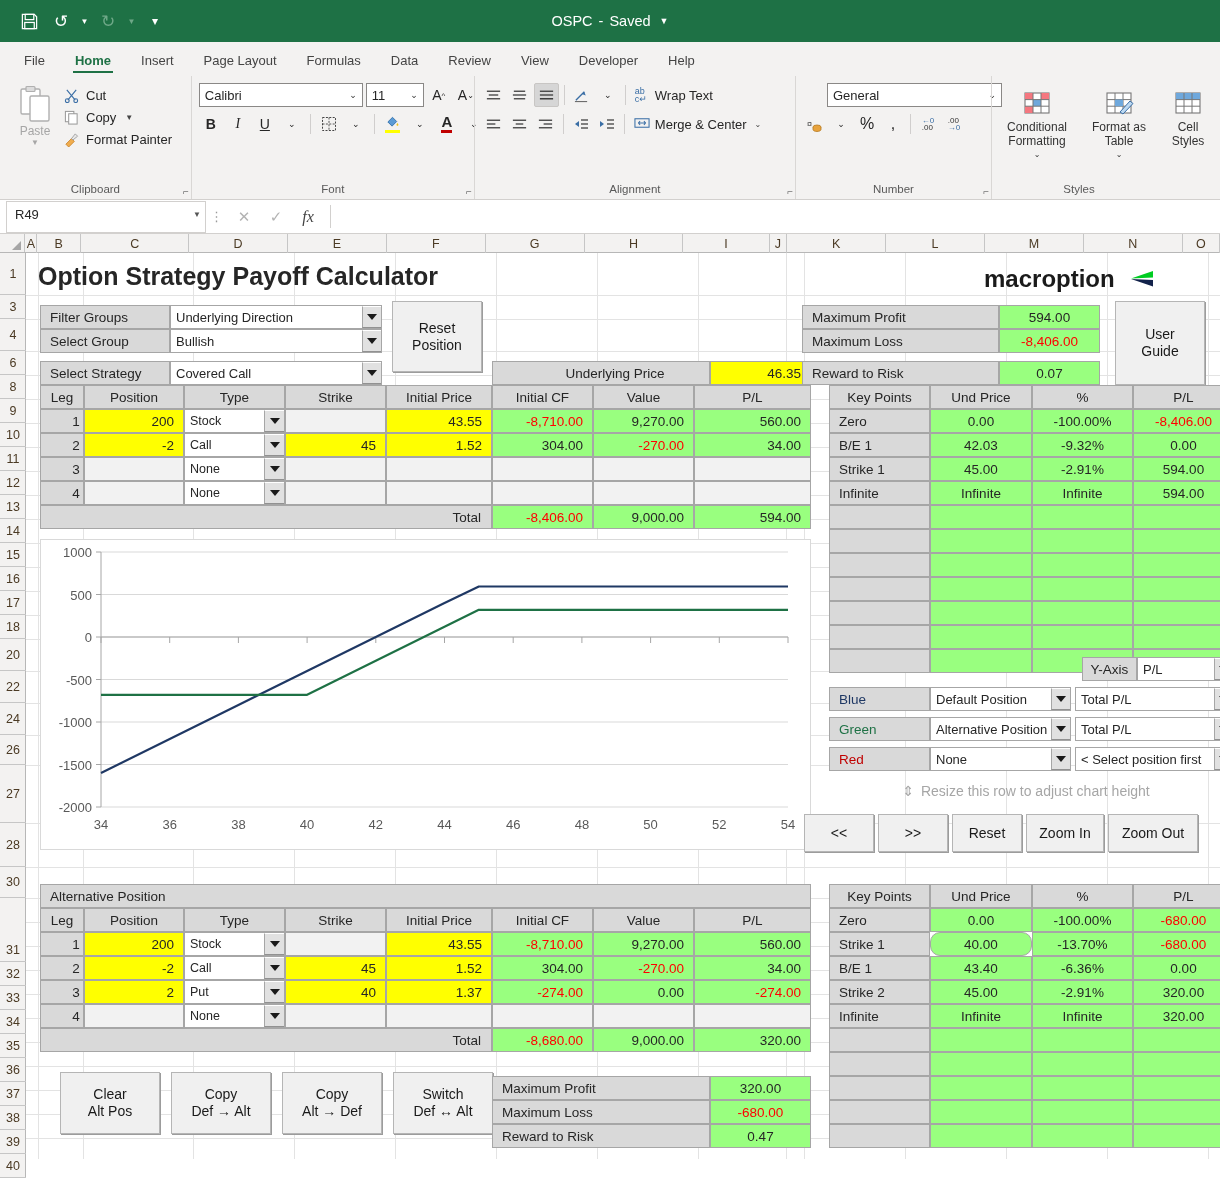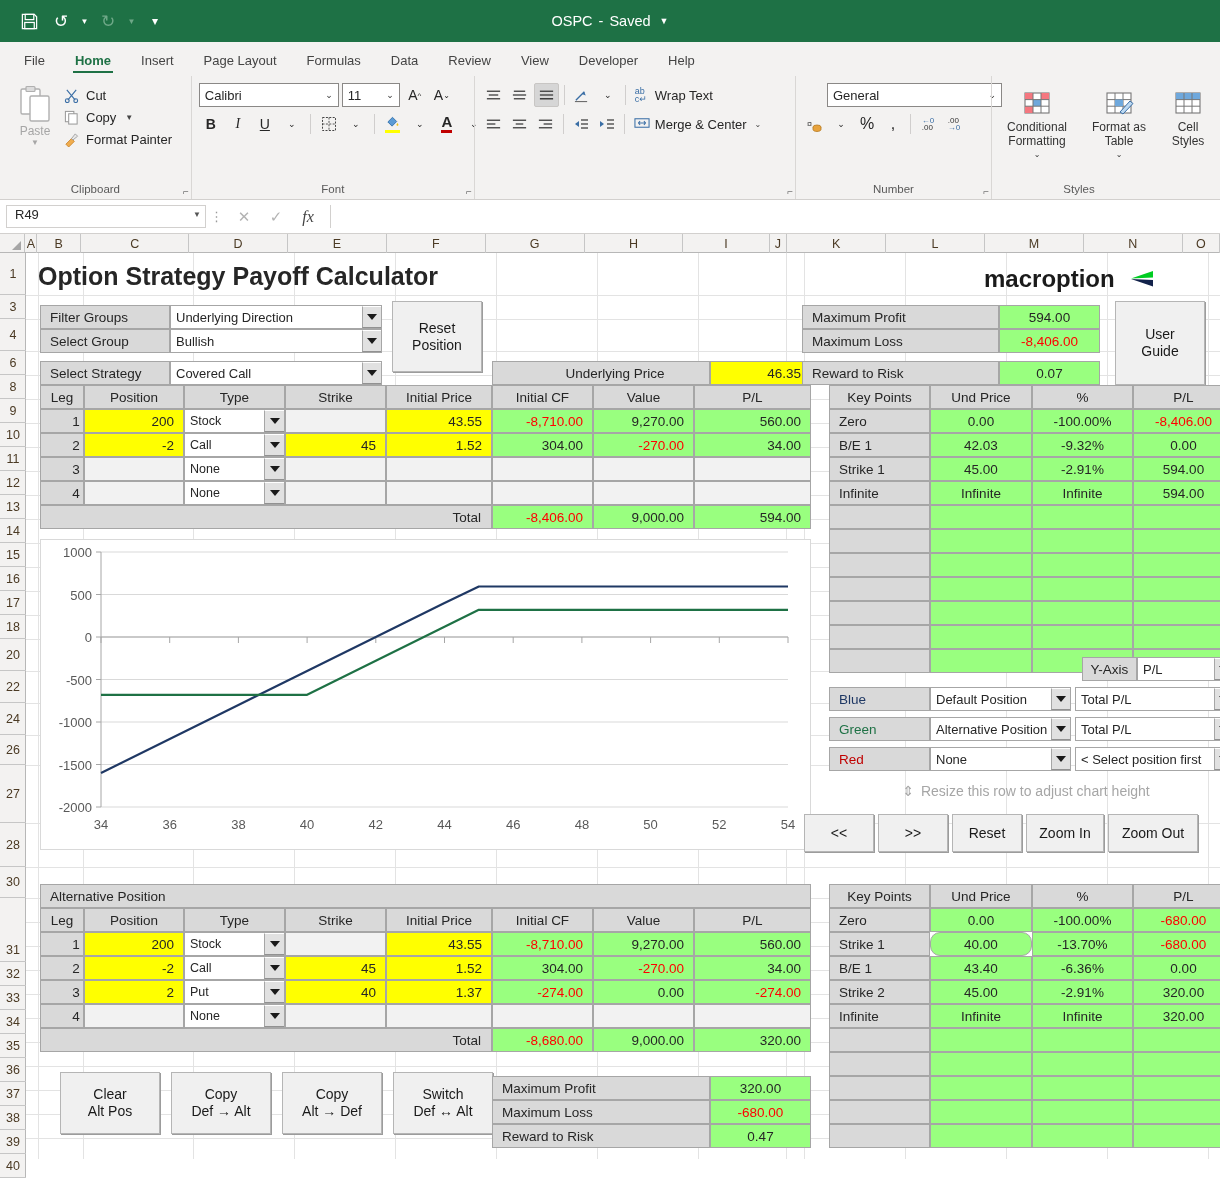--- a/index.html
+++ b/index.html
@@ -107,21 +107,21 @@
     line-height:14px; color:#333; text-align:center;
   }
   .style-ico{ width:30px; height:30px; margin-bottom:2px; }
 
   
   .formulabar{
     height:34px; background:#fff; display:flex; align-items:center; gap:0;
     border-bottom:1px solid #d2d0ce; padding:0 6px;
   }
   .namebox{
-    width:200px; height:23px; border:1px solid #d2d0ce; background:#fff; display:flex;
+    width:200px; height:32px; border:1px solid #d2d0ce; background:#fff; display:flex;
     align-items:center; justify-content:space-between; padding:0 4px 4px 8px; font-size:13px;
   }
   .namebox .nb-caret{ font-size:8px; color:#555; }
   .fb-grip{ width:22px; text-align:center; color:#9a9a9a; font-size:13px; letter-spacing:1px;}
   .fb-icons{ display:flex; align-items:center; gap:0; }
   .fb-ic{ width:32px; height:24px; display:flex; align-items:center; justify-content:center; font-size:15px; color:#b3b3b3; }
   .fb-fx{ font-style:italic; font-family:"Liberation Serif", serif; color:#444; font-size:16px; }
   .fb-input{ flex:1; height:23px; border-left:1px solid #d2d0ce; margin-left:6px; padding-left:8px; font-size:13px; display:flex; align-items:center;}
 
   
@@ -307,21 +307,21 @@
         </div>
       </div>
     </div>
     <div class="rgroup-label">Clipboard</div>
     <div class="dialog-launcher">⌐</div>
   </div>
 
   <div class="rgroup" style="width:283px;">
     <div class="rgroup-body" style="flex-direction:column;">
       <div class="fontgrp-row">
-        <div class="combo" style="width:140px;gap:8px;">
+        <div class="combo" style="width:164px;gap:8px;">
           <span class="cv">Calibri</span>
           <span class="cc">⌄</span>
         </div>
         <div class="combo" style="width:58px;">
           <span class="cv">11</span>
           <span class="cc">⌄</span>
         </div>
         <div class="rbtn">
             <span>A</span>
             <small>^</small>
@@ -455,20 +455,21 @@
             <svg width="16" height="14" viewBox="0 0 17 14">
                 <rect x="1" y="2.5" width="15" height="9" fill="none" stroke="#3a6ea5" stroke-width="1.1"></rect>
                 <path d="M4.5 7 h8 M4.5 7 l2 -2 M4.5 7 l2 2 M12.5 7 l-2 -2 M12.5 7 l-2 2" stroke="#3a6ea5" stroke-width="1.1" fill="none"></path>
               </svg>
           </span>
           <span>Merge &amp; Center</span>
           <span class="mini-caret">⌄</span>
         </div>
       </div>
     </div>
+    <div class="rgroup-label">Alignment</div>
     <div class="dialog-launcher">⌐</div>
   </div>
 
   <div class="rgroup" style="width:196px;">
     <div class="rgroup-body" style="flex-direction:column;">
       <div class="fontgrp-row">
         <div class="combo numfmt">
           <span class="cv">General</span>
           <span class="cc">⌄</span>
         </div>

